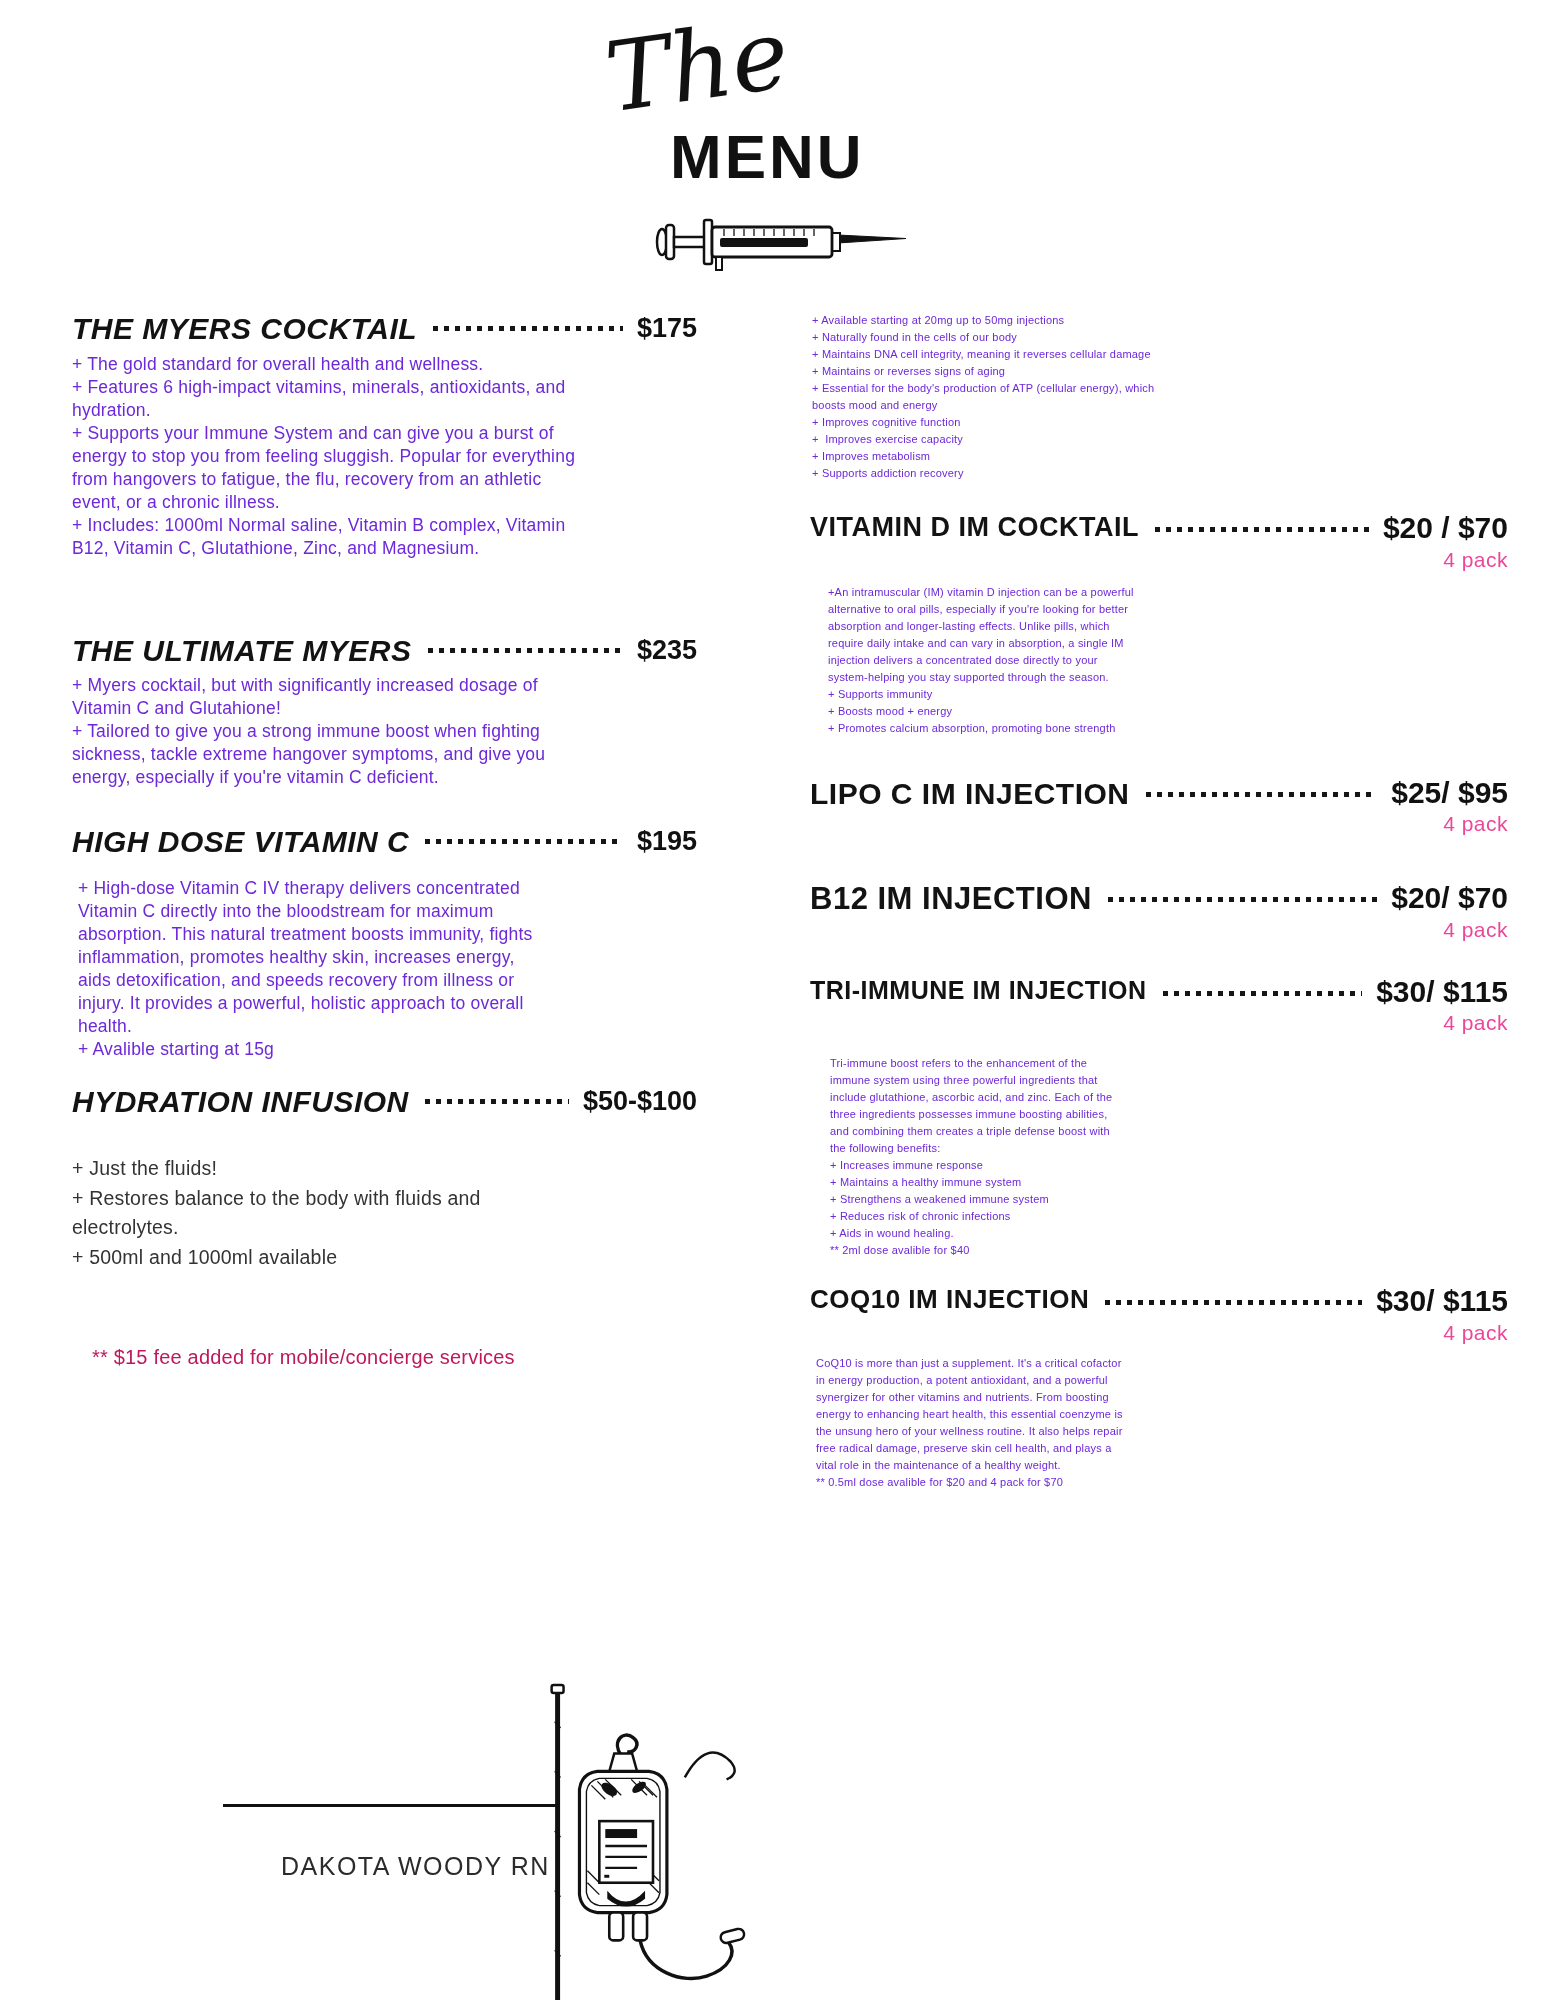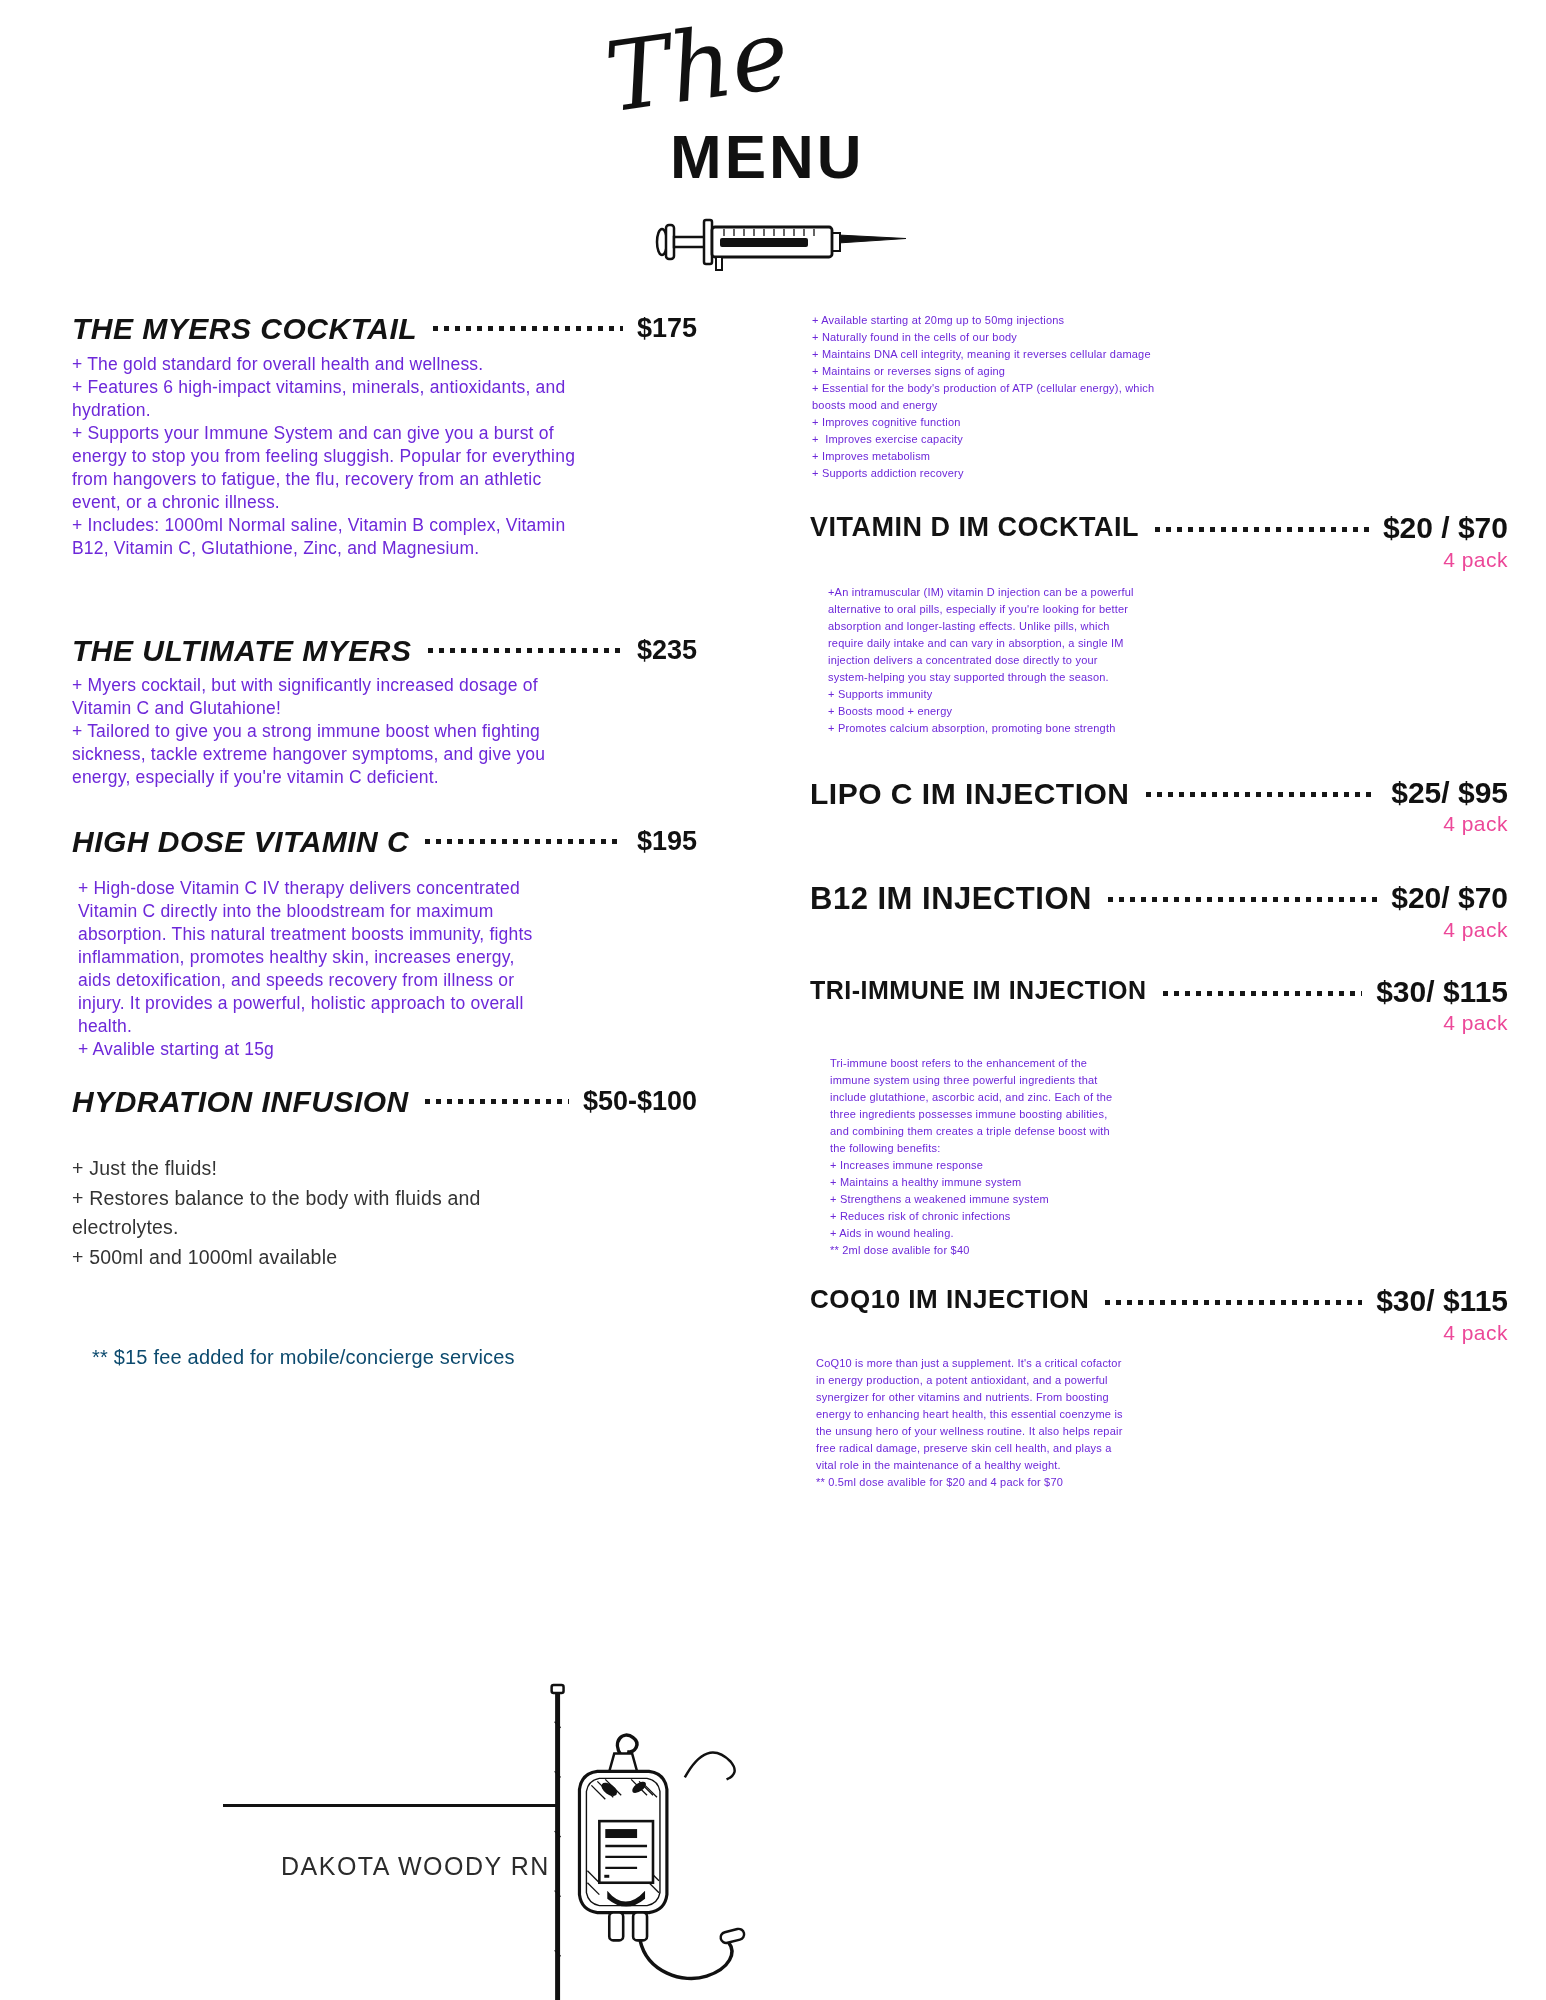--- a/index.html
+++ b/index.html
@@ -78,21 +78,21 @@
   .item-b12 .body{margin-top:26px;padding-left:16px;font-size:19px;line-height:27px;}
   .item-tri{margin-top:34px;}
   .item-tri h2{font-size:25px;}
   .item-tri .body{margin-top:20px;padding-left:20px;}
   .item-coq{margin-top:26px;}
   .item-coq h2{font-size:26px;}
   .item-coq .body{margin-top:10px;padding-left:6px;}
   
   .fee-note{
     position:absolute;left:92px;top:1346px;
-    font-size:20px;color:#0c4a6e;letter-spacing:.2px;
+    font-size:20px;color:#be185d;letter-spacing:.2px;
   }
   .footer-line{
     position:absolute;left:223px;top:1804px;width:337px;height:3px;background:#111;
   }
   .signature{
     position:absolute;left:281px;top:1852px;
     font-size:25px;letter-spacing:1.5px;color:#2b2b2b;font-weight:400;
   }
   .iv-bag{position:absolute;left:535px;top:1682px;width:235px;height:318px;}
 </style>

